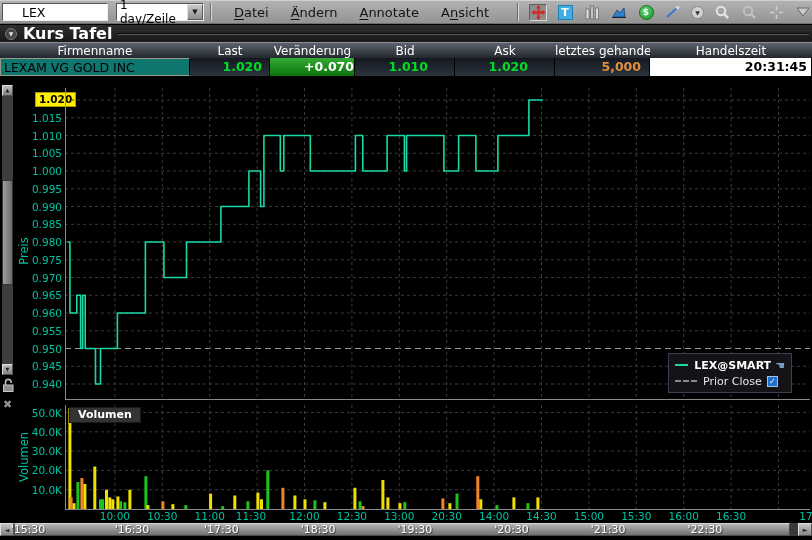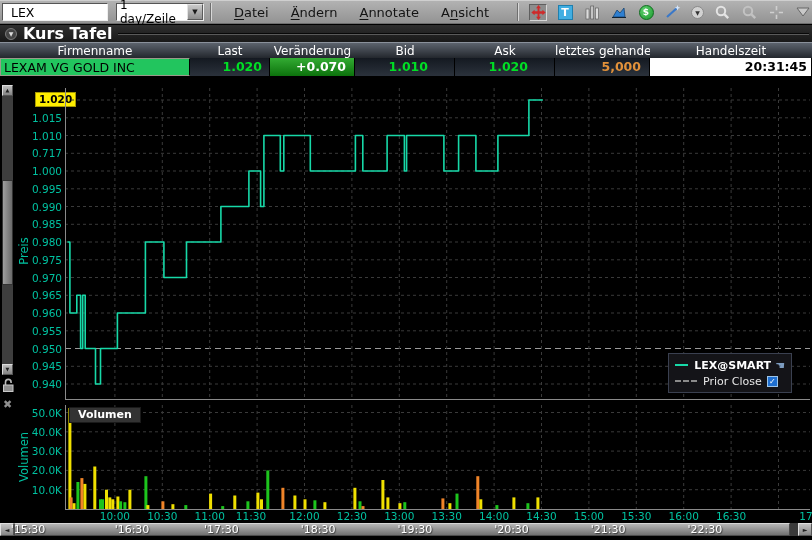--- a/index.html
+++ b/index.html
@@ -4,21 +4,21 @@
 <style>
   * { box-sizing: border-box; margin: 0; padding: 0; }
   html,body { width:812px; height:540px; overflow:hidden; background:#000;
     font-family:"DejaVu Sans", sans-serif; }
 
   
   .toolbar { position:absolute; left:0; top:0; width:812px; height:24px;
     background:linear-gradient(#b2b2b2,#939393); border-top:1px solid #cfcfcf;
     border-bottom:1px solid #6e6e6e; display:flex; align-items:center; }
   .sym-input { width:106px; height:18px; margin-left:2px; font:12.5px "DejaVu Sans",sans-serif;
-    background:#fff; color:#000; border:1px solid; border-color:#555 #eee #eee #555; padding:0 8px; }
+    background:#fff; color:#000; border:1px solid; border-color:#555 #eee #eee #555; padding:0 19px; }
   .combo { width:148px; height:18px; margin-left:8px; background:#fff; display:flex;
     border:1px solid; border-color:#555 #eee #eee #555; align-items:center; }
   .combo-text { flex:1; font-size:12px; color:#000; padding-left:3px; }
   .combo-btn { width:16px; height:16px; background:linear-gradient(#c9c9c9,#8f8f8f);
     border:1px solid; border-color:#e3e3e3 #5a5a5a #5a5a5a #e3e3e3; font-size:7px;
     color:#1a1a1a; display:flex; align-items:center; justify-content:center; }
   .vsep { width:2px; height:18px; border-left:1px solid #6f6f6f; border-right:1px solid #d8d8d8; margin:0 6px; }
   .menu { display:flex; margin-left:16px; }
   .menu-item { font-size:13px; color:#141414; margin-right:22px; cursor:default; }
   .menu-item u { text-underline-offset:2px; }
@@ -43,24 +43,24 @@
 
   
   .qt { position:absolute; left:0; top:42px; width:812px; }
   .qt-row { display:grid; grid-template-columns:190px 80px 85px 100px 100px 95px 162px; }
   .qt-head { height:16px; background:linear-gradient(#5c636d,#23272d); border-top:1px solid #8a919b; }
   .qt-head div { color:#fff; font-size:12px; text-align:center; line-height:16px; overflow:hidden; white-space:nowrap; }
   .qt-data { height:18px; }
   .qt-data > div { font-size:12.5px; line-height:18px; white-space:nowrap; overflow:hidden;
     border-right:1px solid #000; }
   .cell-dark { background:linear-gradient(#141921,#2b323c); text-align:right; }
-  .c-name { background:#22c55e; color:#000; padding-left:3px; border:1px solid #9a9a8a; }
+  .c-name { background:#0f766e; color:#000; padding-left:3px; border:1px solid #9a9a8a; }
   .c-last,.c-bid,.c-ask { color:#00df25; font-weight:bold; }
   .c-last { padding-right:7px; } .c-bid { padding-right:26px; } .c-ask { padding-right:26px; }
-  .c-chg { background:linear-gradient(#33ab33,#0c720c); color:#fff; font-weight:bold; text-align:right; padding-right:8px; }
+  .c-chg { background:linear-gradient(#33ab33,#0c720c); color:#fff; font-weight:bold; text-align:right; }
   .c-size { color:#e2913a; font-weight:bold; padding-right:8px; }
   .c-time { background:#fff; color:#000; text-align:right; padding-right:4px; font-weight:bold; }
 
   
   .chart-area { position:absolute; left:0; top:76px; width:812px; height:460px; background:#000; }
   svg.plot { position:absolute; pointer-events:none; }
   #price-svg { left:65px; top:12px; }
   #vol-svg { left:65px; top:329px; }
   .ytick,.vtick { position:absolute; left:14px; width:48px; text-align:right; font-size:10.5px;
     color:#00c1a0; line-height:14px; }
@@ -345,21 +345,21 @@
     <div class="legend-row">
       <span class="dash-sample"></span>
       <span class="legend-label thin">Prior Close</span>
       <span class="checkbox">✓</span>
     </div>
   </div>
 
   <div id="yticks">
       <div class="ytick" style="top: 34.75px;">1.015</div>
       <div class="ytick" style="top: 52.5px;">1.010</div>
-      <div class="ytick" style="top: 70.25px;">0.717</div>
+      <div class="ytick" style="top: 70.25px;">1.005</div>
       <div class="ytick" style="top: 88px;">1.000</div>
       <div class="ytick" style="top: 105.75px;">0.995</div>
       <div class="ytick" style="top: 123.5px;">0.990</div>
       <div class="ytick" style="top: 141.25px;">0.985</div>
       <div class="ytick" style="top: 159px;">0.980</div>
       <div class="ytick" style="top: 176.75px;">0.975</div>
       <div class="ytick" style="top: 194.5px;">0.970</div>
       <div class="ytick" style="top: 212.25px;">0.965</div>
       <div class="ytick" style="top: 230px;">0.960</div>
       <div class="ytick" style="top: 247.75px;">0.955</div>
@@ -375,21 +375,21 @@
       <div class="vtick" style="top: 406.7px;">10.0K</div>
     </div>
   <div id="xticks">
       <div class="xtick" style="left: 92.9px;">10:00</div>
       <div class="xtick" style="left: 140.3px;">10:30</div>
       <div class="xtick" style="left: 187.7px;">11:00</div>
       <div class="xtick" style="left: 221px; margin-left: 8px;">11:30</div>
       <div class="xtick" style="left: 282.5px;">12:00</div>
       <div class="xtick" style="left: 329.9px;">12:30</div>
       <div class="xtick" style="left: 377.3px;">13:00</div>
-      <div class="xtick" style="left: 424.7px;">13:30</div>
+      <div class="xtick" style="left: 424.7px;">20:30</div>
       <div class="xtick" style="left: 472.1px;">14:00</div>
       <div class="xtick" style="left: 519.5px;">14:30</div>
       <div class="xtick" style="left: 566.9px;">15:00</div>
       <div class="xtick" style="left: 614.3px;">15:30</div>
       <div class="xtick" style="left: 661.7px;">16:00</div>
       <div class="xtick" style="left: 709.1px;">16:30</div>
       <div class="xtick" style="left: 756.5px; margin-left: 36px;">17:00</div>
     </div>
 
   <div class="hscroll">

